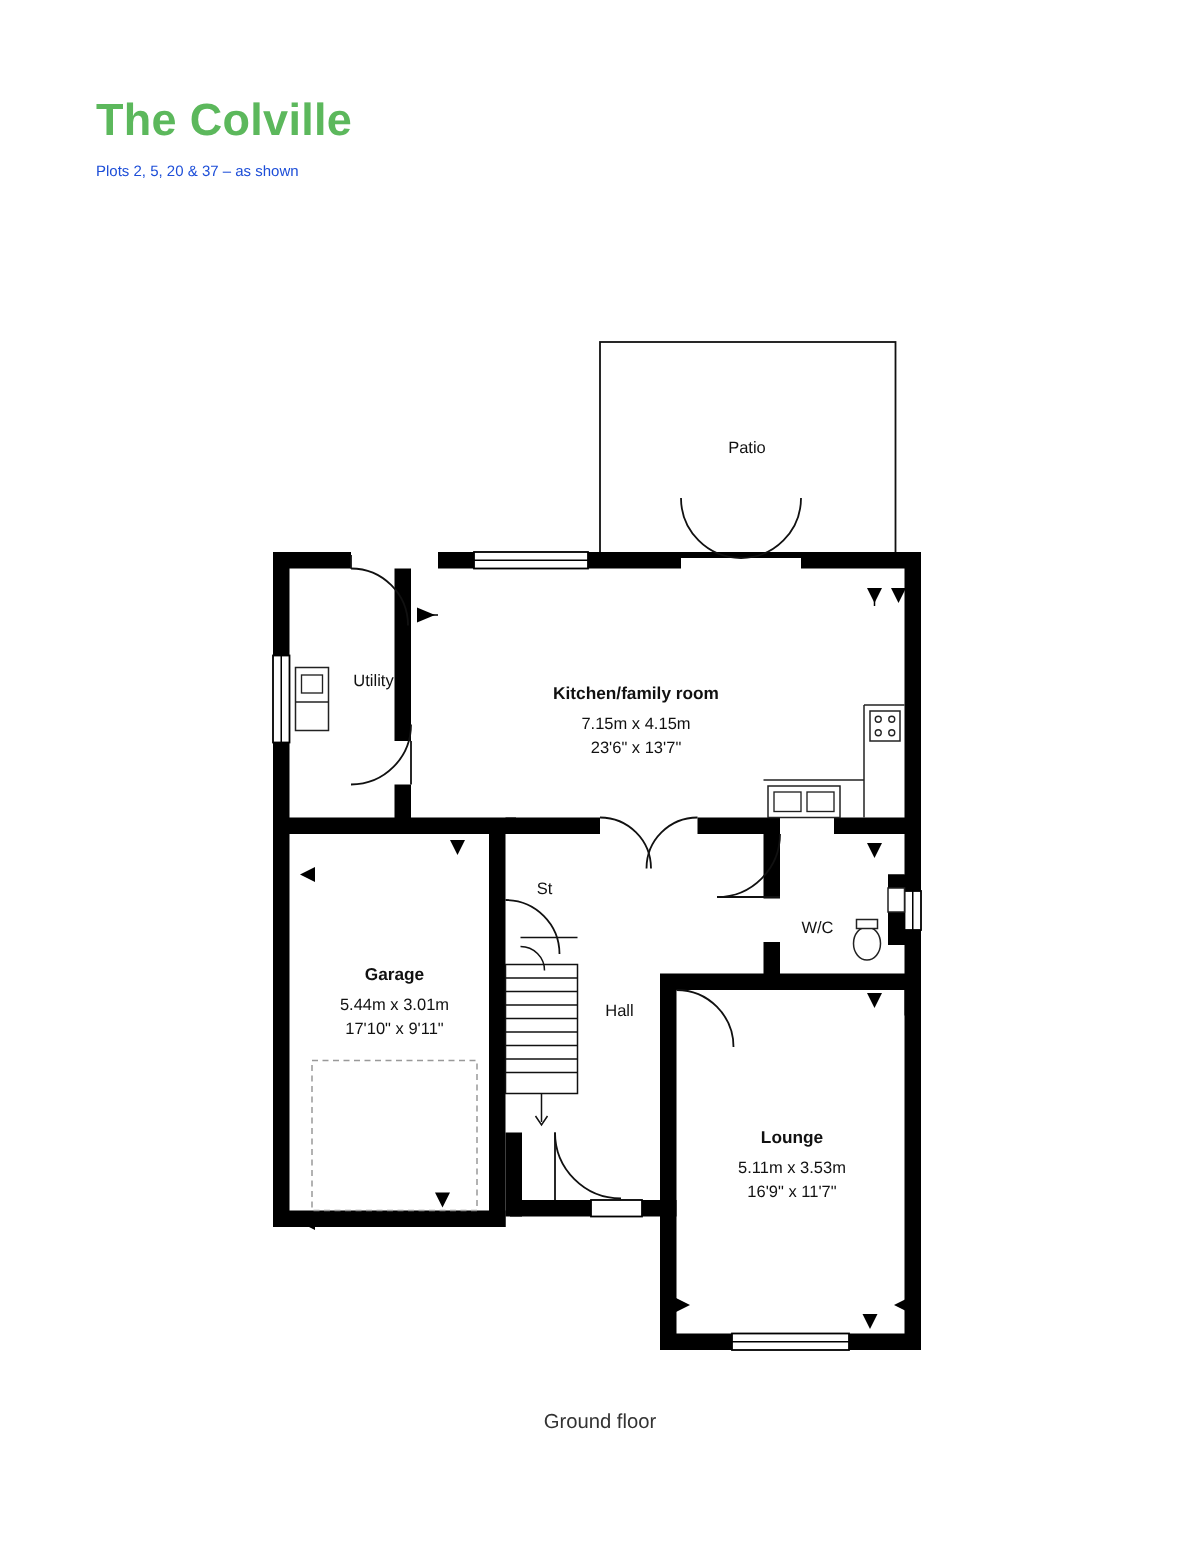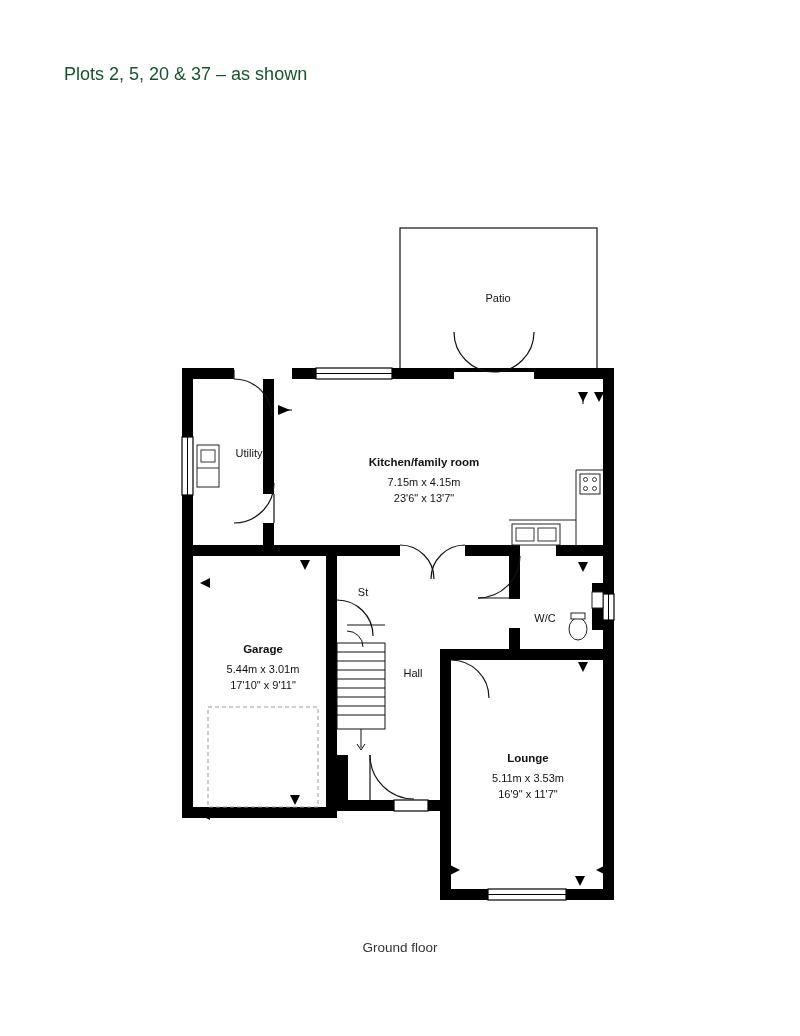--- a/index.html
+++ b/index.html
@@ -25,22 +25,22 @@
   }
   #plan-title {
     font-size: 30px;
     font-weight: bold;
     color: #5cb85c;
     letter-spacing: 0.2px;
     margin: 0 0 12px 0;
     line-height: 1.1;
   }
   .plot-line {
-    font-size: 18px;
-    color: #14532d;
+    font-size: 10px;
+    color: #1d4ed8;
     margin: 0 0 10px 0;
     line-height: 1.2;
   }
 
   
   #floorplan {
     position: absolute;
     left: 0;
     top: 0;
     width: 800px;
@@ -74,20 +74,21 @@
   .rm-dim {
     font-family: "Liberation Sans", sans-serif;
     font-size: 11px;
     fill: #111111;
   }
 </style>
 </head>
 <body>
 
 <div id="header">
+  <h1 id="plan-title">The Colville</h1>
   <p class="plot-line">Plots 2, 5, 20 &amp; 37 – as shown</p>
 </div>
 
 <div id="floorplan">
 <svg width="800" height="1036" viewBox="0 0 800 1036" xmlns="http://www.w3.org/2000/svg">
 
   <g>
     <rect x="400" y="228" width="197" height="145" fill="#ffffff" stroke="#111111" stroke-width="1.2"></rect>
   </g>
 

